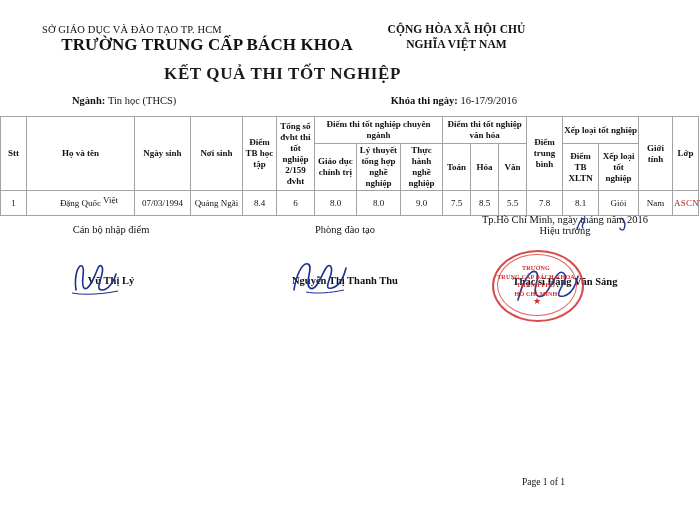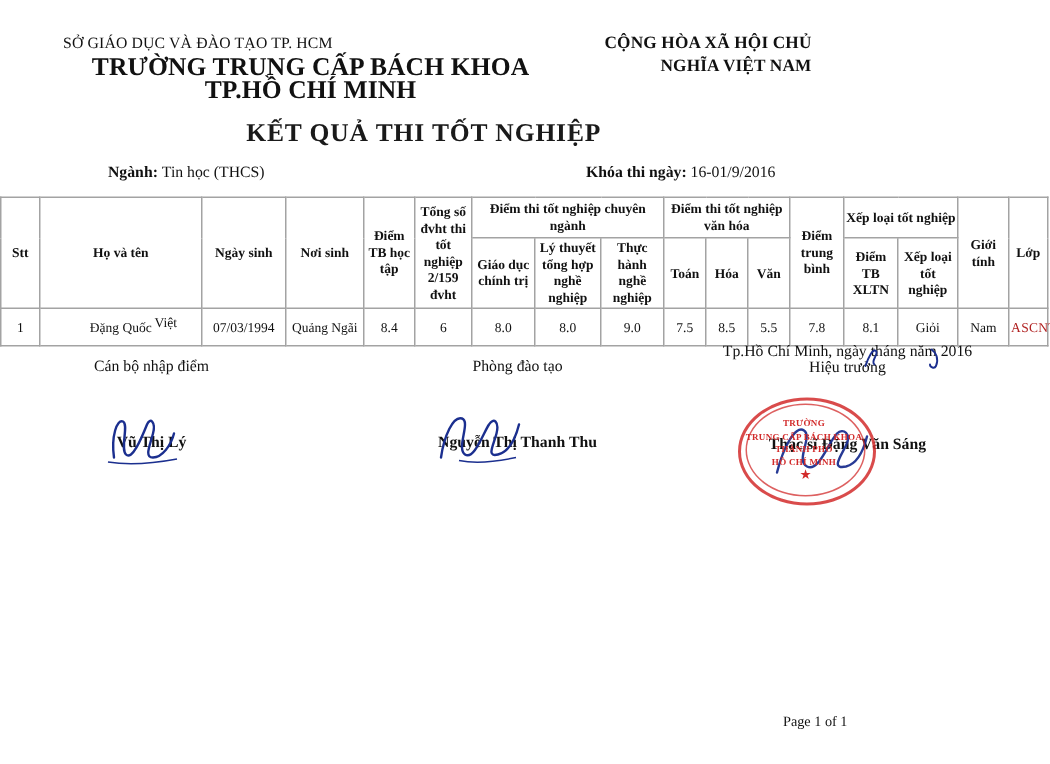--- a/index.html
+++ b/index.html
@@ -42,21 +42,20 @@
     letter-spacing: .1px;
   }
   .hdr-line.bold {
     font-weight: bold;
     font-size: 17px;
     text-align: center;
   }
   .hdr-line.big {
     font-weight: bold;
     font-size: 11.5px;
-    text-align: right;
   }
 
   
   .doc-title {
     text-align: center;
     font-size: 17px;
     font-weight: bold;
     letter-spacing: .6px;
     margin-top: 12px;
     color: #1a1a1a;
@@ -120,21 +119,21 @@
     height: 120px;
   }
   .sig-block {
     position: absolute;
     text-align: center;
     font-size: 10.5px;
   }
   .sig-block .role { font-style: normal; }
   .sig-block .name { font-weight: bold; font-size: 10.5px; }
 
-  .sig-left  { left: 36px;  top: 2px;  width: 130px; }
+  .sig-left  { left: 46px;  top: 2px;  width: 130px; }
   .sig-mid   { left: 270px; top: 2px;  width: 150px; }
   .sig-right { left: 470px; top: -8px; width: 190px; }
 
   .sig-date {
     font-size: 10.5px;
     white-space: nowrap;
   }
   .sig-date .hand {
     font-family: "Liberation Serif", serif;
     color: #1b2a8a;
@@ -206,37 +205,36 @@
 </style>
 </head>
 <body>
 
 <div class="page">
 
   <div class="header">
     <div class="header-left">
       <div class="hdr-line">SỞ GIÁO DỤC VÀ ĐÀO TẠO TP. HCM</div>
       <div class="hdr-line bold">TRƯỜNG TRUNG CẤP BÁCH KHOA</div>
-      <div class="hdr-line bold">TP.HỒ CHÍ MINH</div>
     </div>
     <div class="header-right">
       <div class="hdr-line big">CỘNG HÒA XÃ HỘI CHỦ NGHĨA VIỆT NAM</div>
     </div>
   </div>
 
   <div class="doc-title">KẾT QUẢ THI TỐT NGHIỆP</div>
 
   <div class="subinfo">
     <div class="left">
       <span>Ngành:</span>
       <span class="val">Tin học (THCS)</span>
     </div>
     <div class="right">
       <span>Khóa thi ngày:</span>
-      <span class="val">16-01/9/2016</span>
+      <span class="val">16-17/9/2016</span>
     </div>
   </div>
 
   <table class="grades">
     <colgroup>
       <col style="width:26px">
       <col style="width:108px">
       <col style="width:56px">
       <col style="width:52px">
       <col style="width:34px">

